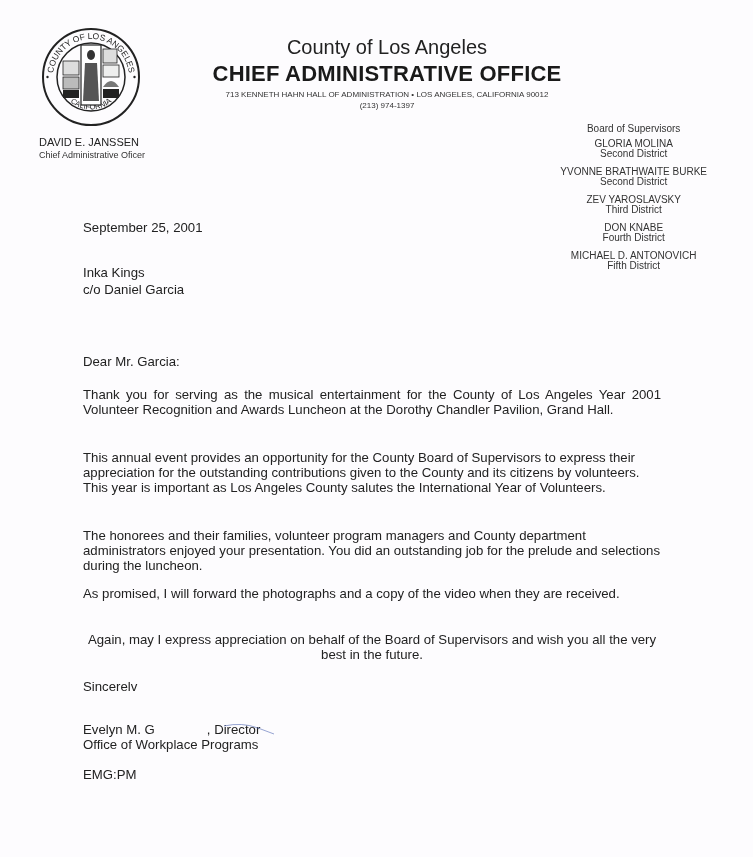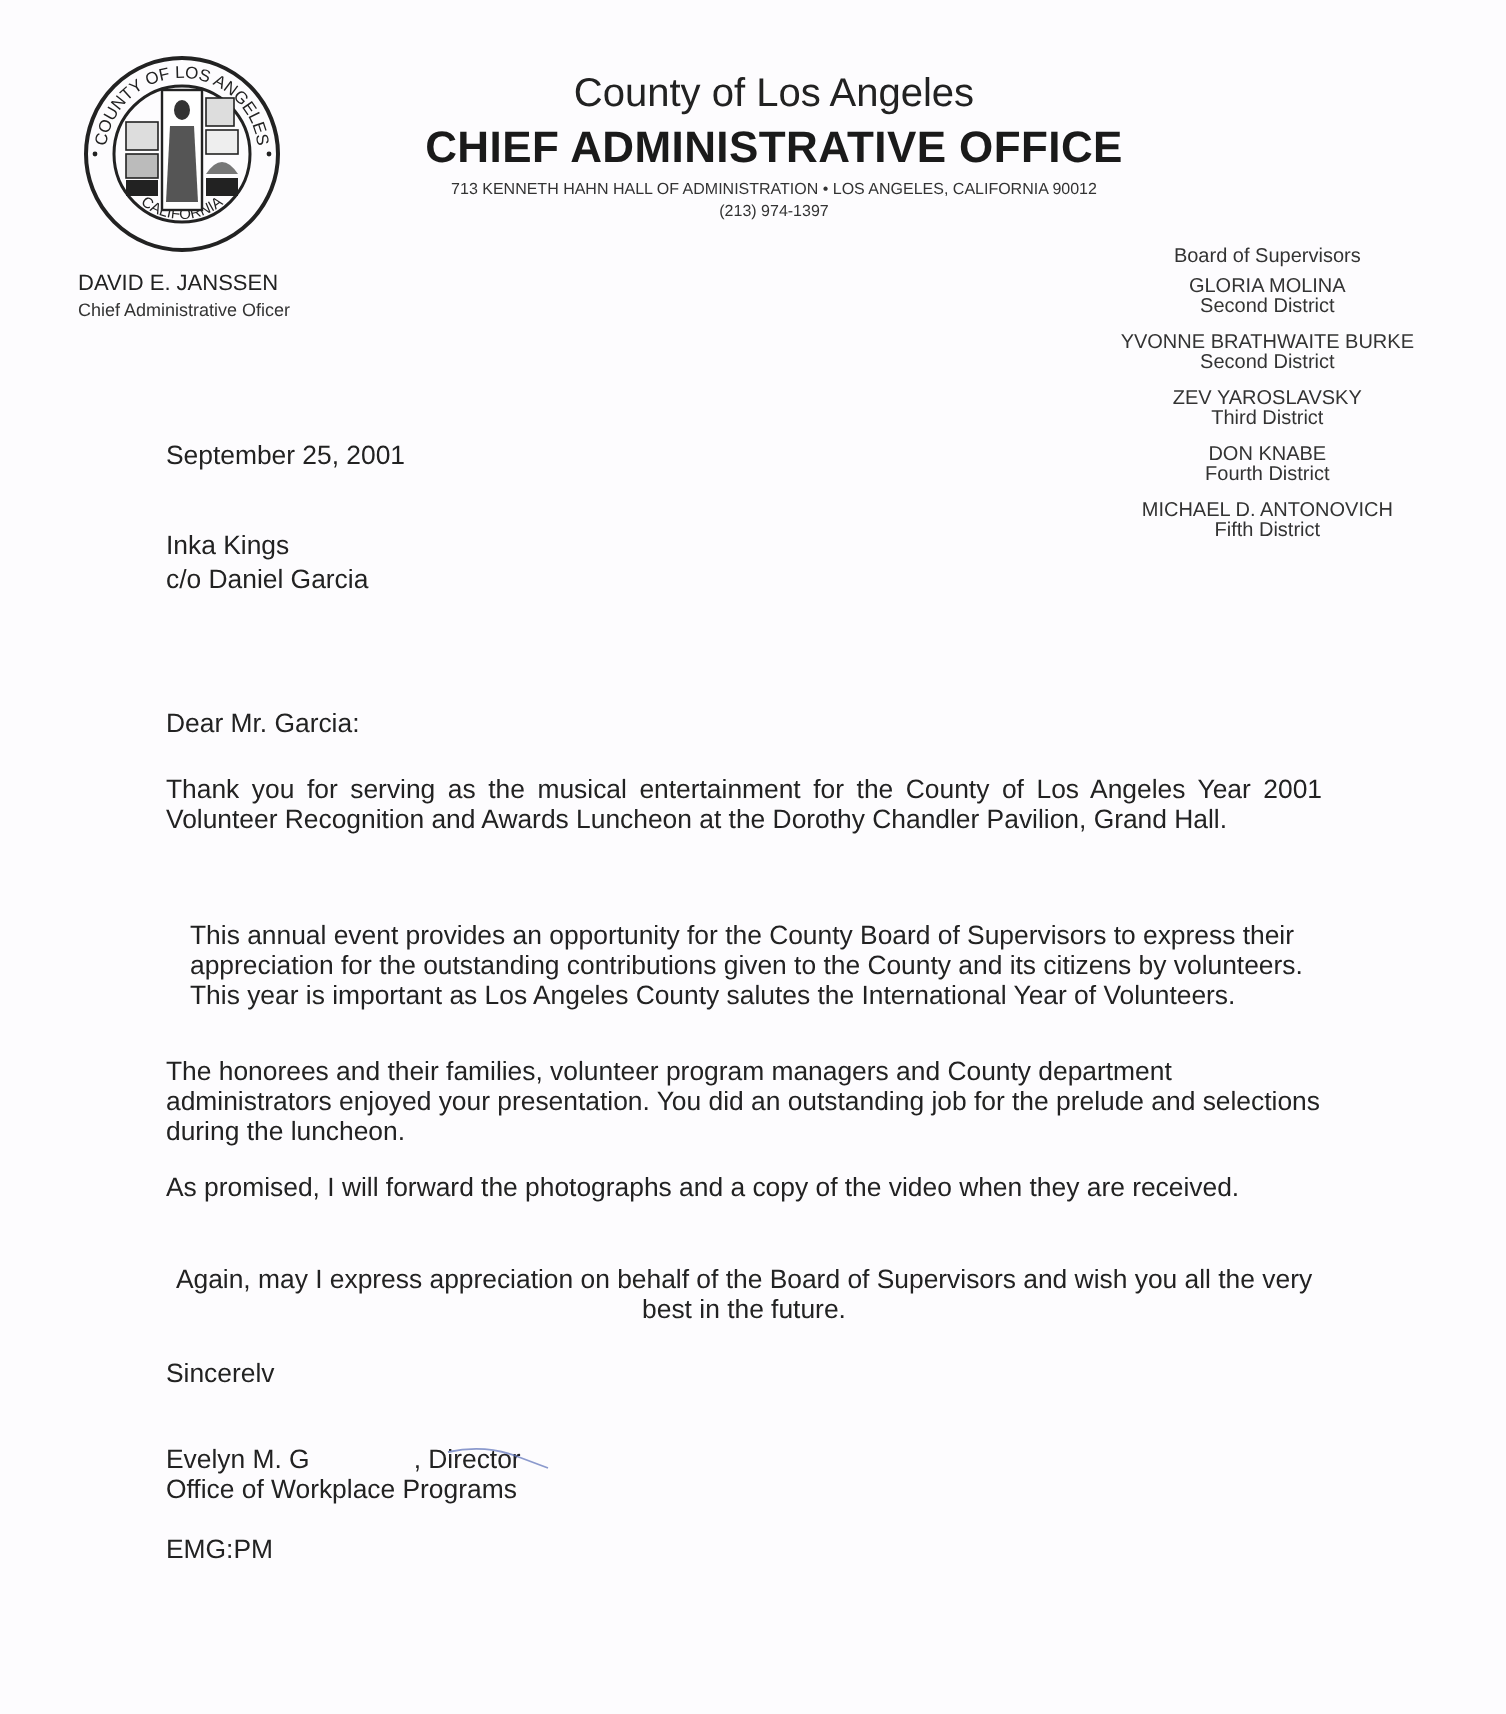--- a/index.html
+++ b/index.html
@@ -24,21 +24,21 @@
   #board .bhead { margin-bottom: 5px; }
   #board .member { margin-bottom: 8px; }
   
   .body-text { left: 83px; width: 578px; font-size: 13.2px; line-height: 15px; color: #222; }
   .justify { text-align: justify; }
   .date { top: 220px; }
   .addr1 { top: 265px; }
   .addr2 { top: 282px; }
   .salut { top: 354px; }
   .p1 { top: 387px; }
-  .p2 { top: 460px; margin-left: 12px; }
+  .p2 { top: 450px; }
   .p3 { top: 528px; }
   .p4 { top: 586px; }
   .p5 { top: 632px; text-align: center; }
   .closing { top: 679px; }
   .sig1 { top: 722px; }
   .sig2 { top: 737px; }
   .initials { top: 767px; }
   .redact { display: inline-block; width: 52px; }
   .pen { left: 222px; top: 722px; width: 54px; height: 14px; }
 </style>

